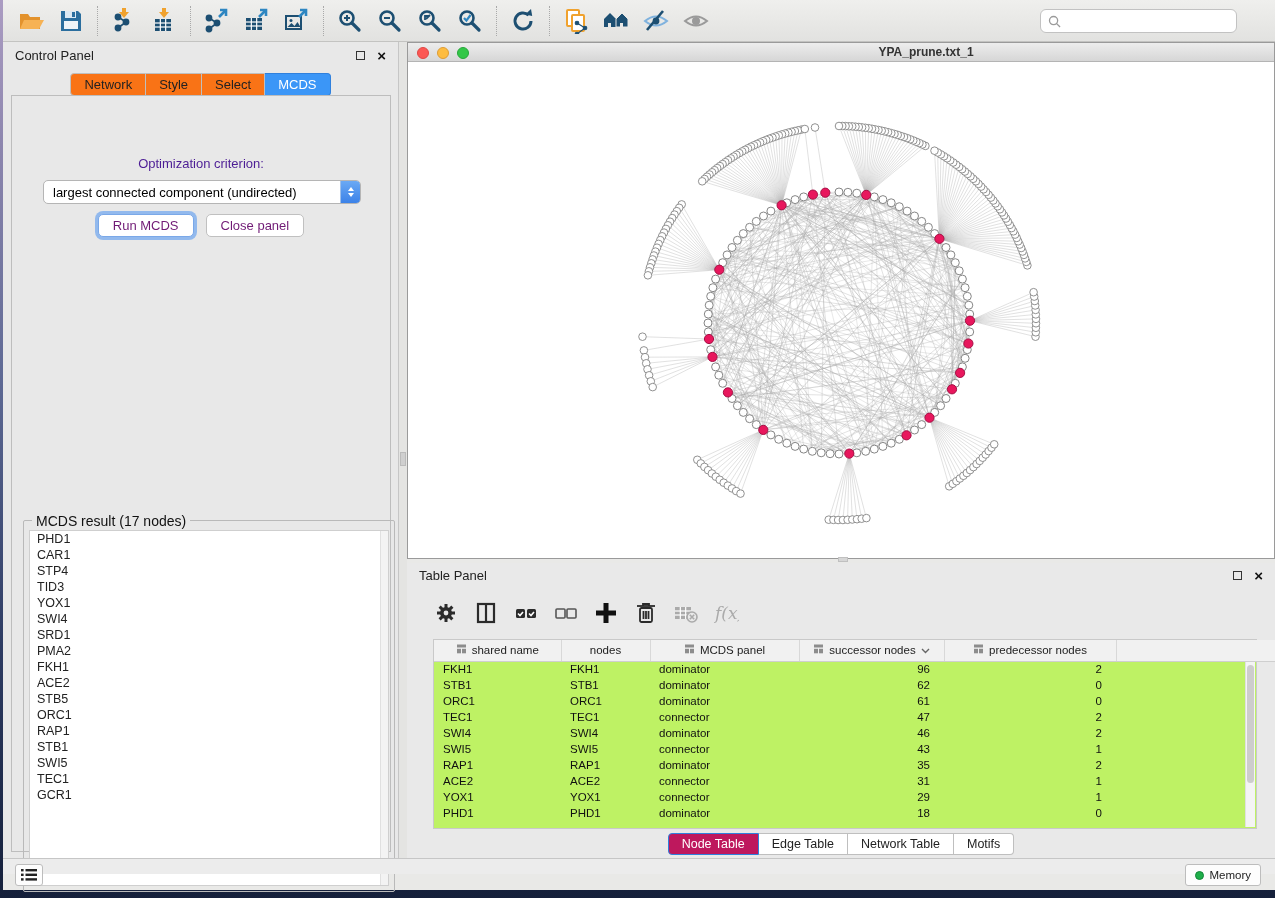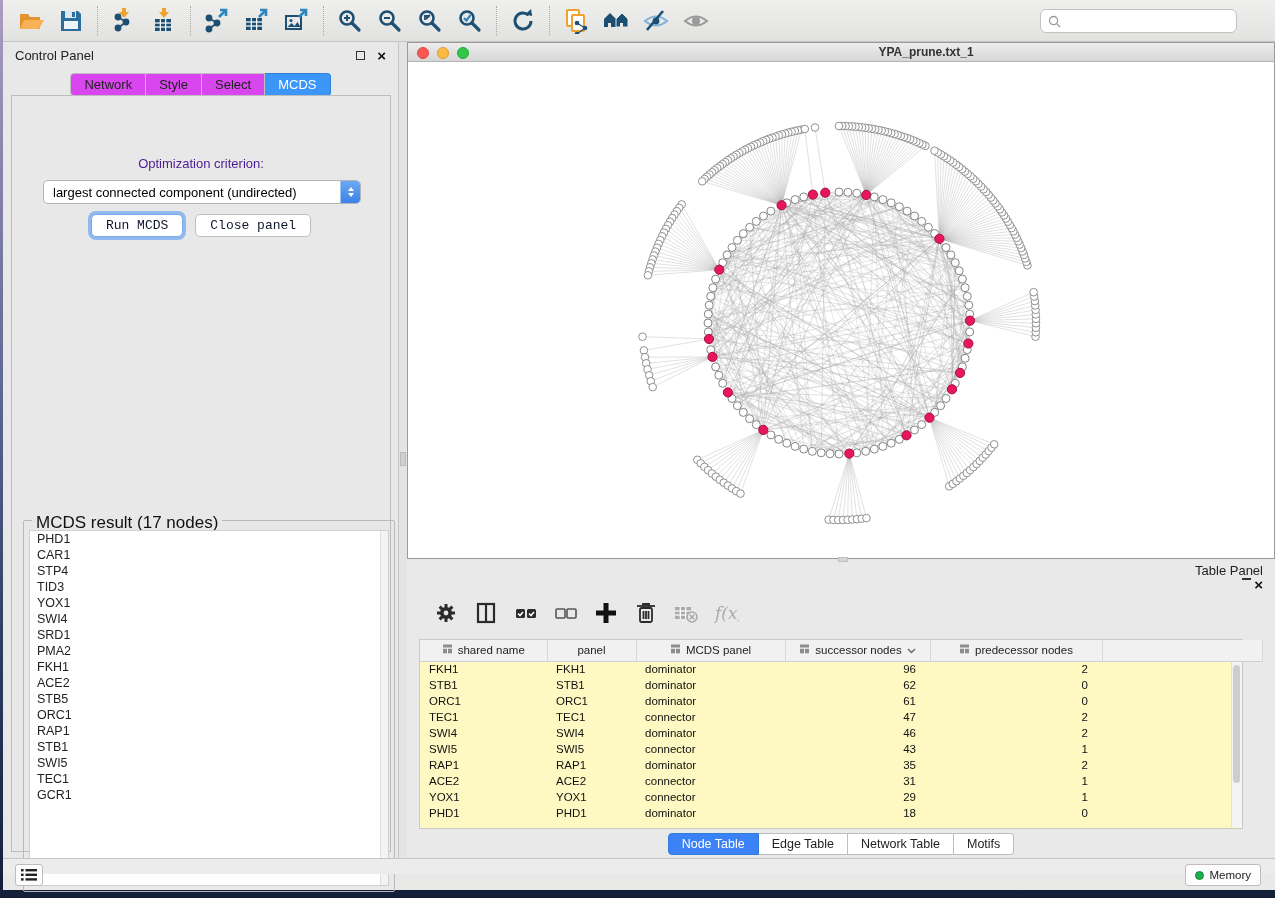--- a/index.html
+++ b/index.html
@@ -24,42 +24,42 @@
     font-family:"Liberation Sans",sans-serif; background:transparent; }
 
   
   .control-panel { position:absolute; left:0; top:42px; width:396px; height:816px;
     background:#e8e8e8; border-right:1px solid #c6c6c6; }
   .panel-titlebar { height:26px; display:flex; align-items:center; padding:0 12px; font-size:13px; color:#222; }
   .panel-titlebar .spacer { flex:1; }
   .float-box { width:9px; height:9px; border:1.5px solid #333; margin-right:12px; cursor:pointer; }
   .close-x { font-size:15px; font-weight:bold; color:#111; line-height:9px; cursor:pointer; }
   .ctrl-tabs { position:absolute; left:0; top:31px; width:100%; display:flex; justify-content:center; }
-  .ctab { background:#d946ef; border:1px solid #bfbfbf; border-left:none; padding:3px 13px;
+  .ctab { background:#f97316; border:1px solid #bfbfbf; border-left:none; padding:3px 13px;
     font-size:13px; color:#222; cursor:pointer; }
   .ctab:first-child { border-left:1px solid #bfbfbf; border-radius:4px 0 0 4px; }
   .ctab:last-child { border-radius:0 4px 4px 0; }
   .ctab.active { background:#3b96f7; border-color:#2f80dd; color:#fff; }
   .tab-pane { position:absolute; left:8px; top:53px; width:380px; height:757px;
     border:1px solid #bdbdbd; background:#e8e8e8; }
   .opt-label { position:absolute; left:0; top:60px; width:100%; text-align:center; font-size:13px; color:#4c1d95; }
   .criterion { position:absolute; left:31px; top:84px; width:318px; height:24px; background:#fff;
     border:1px solid #b5b5b5; border-radius:5px; display:flex; align-items:center; cursor:pointer; overflow:hidden; }
   .criterion .val { flex:1; font-size:13px; padding-left:9px; color:#000000; white-space:nowrap; }
   .criterion .cap { width:20px; height:100%; background:linear-gradient(180deg,#6aa9f4,#3c82e8);
     border-left:1px solid #9fc0ea; display:flex; flex-direction:column; align-items:center; justify-content:center; gap:2px; }
   .tri-up { width:0; height:0; border-left:3.5px solid transparent; border-right:3.5px solid transparent; border-bottom:4.5px solid #fff; }
   .tri-dn { width:0; height:0; border-left:3.5px solid transparent; border-right:3.5px solid transparent; border-top:4.5px solid #fff; }
   .btn-row { position:absolute; left:0; top:118px; width:100%; display:flex; justify-content:center; gap:12px; }
   .push-btn { background:#fff; border:1px solid #c0c0c0; border-radius:5px; padding:3px 14px;
-    font-size:13px; color:#0f172a; font-family:Liberation Mono, monospace; cursor:pointer; }
+    font-size:13px; color:#701a75; font-family:Liberation Sans, sans-serif; cursor:pointer; }
   .push-btn.focused { box-shadow:0 0 0 3px rgba(100,160,240,.65); border-color:#7aa8e8; }
   .result-group { position:absolute; left:11px; top:424px; width:372px; height:372px;
     border:1px solid #b9b9b9; border-radius:2px; }
-  .result-legend { position:absolute; left:8px; top:-8px; background:#e8e8e8; padding:0 4px; font-size:17px; color:#111; }
+  .result-legend { position:absolute; left:8px; top:-8px; background:#e8e8e8; padding:0 4px; font-size:14px; color:#111; }
   .result-list { position:absolute; left:5px; top:9px; right:5px; bottom:5px; background:#fff;
     border:1px solid #cfcfcf; overflow:hidden; font-size:12.5px; }
   .result-item { height:16px; line-height:16px; padding-left:7px; cursor:default; }
   .result-scroll { position:absolute; right:0; top:0; bottom:0; width:8px; background:#f3f3f3; border-left:1px solid #e0e0e0; }
 
   
   .v-splitter { position:absolute; left:396px; top:42px; width:8px; height:816px; background:#e4e4e2; cursor:col-resize; }
   .v-handle { position:absolute; left:1px; top:410px; width:6px; height:14px; background:#cfcfcf; border:1px solid #bbb; }
   .h-handle { position:absolute; left:430px; top:514px; width:10px; height:5px; background:#d6d6d6; border:1px solid #c0c0c0; }
 
@@ -72,40 +72,40 @@
   .light { width:12px; height:12px; border-radius:50%; cursor:pointer; }
   .light.red { background:#fc5753; border:1px solid #df4744; }
   .light.yellow { background:#fdbc40; border:1px solid #de9c34; }
   .light.green { background:#33c748; border:1px solid #27a73a; }
   .mac-title { position:absolute; left:518px; top:2px; transform:translateX(-50%);
     font-size:12px; font-weight:bold; color:#333; white-space:nowrap; }
   .net-canvas { position:absolute; left:0; top:19px; width:866px; height:496px; background:#fff; cursor:default; }
 
   
   .table-panel { position:absolute; left:404px; top:563px; width:868px; height:295px; background:#e9e9e9; }
-  .tp-titlebar { height:24px; display:flex; align-items:flex-end; padding:0 12px; font-size:13px;flex-direction:column; }
+  .tp-titlebar { height:24px; display:flex; align-items:center; padding:0 12px; font-size:13px; }
   .tp-toolbar { position:absolute; left:12px; top:28px; right:12px; height:44px;
     display:flex; align-items:center; gap:10px; padding-left:12px; }
   .tp-icon { width:30px; height:30px; display:flex; align-items:center; justify-content:center; cursor:pointer; }
   .tp-icon.disabled { cursor:default; }
-  .tbl-wrap { position:absolute; left:12px; top:76px; width:824px; height:190px; background:#fef9c3; border:1px solid #c9c9c9; }
+  .tbl-wrap { position:absolute; left:26px; top:76px; width:824px; height:190px; background:#bef264; border:1px solid #c9c9c9; }
   table.node-table { border-collapse:collapse; width:100%; table-layout:fixed; font-size:11.5px; }
   .node-table th { height:21px; background:#f1f1f1; border-right:1px solid #d8d8d8; border-bottom:1px solid #cfcfcf;
     font-weight:normal; color:#222; position:relative; cursor:pointer; }
   .node-table th .hlab { display:inline-flex; align-items:center; gap:5px; }
   .node-table td { height:16px; border:none; padding:0; color:#111; white-space:nowrap; overflow:hidden; cursor:default; }
   .node-table td.l { text-align:left; padding-left:9px; }
   .node-table td.r { text-align:right; padding-right:14px; }
   .tbl-vscroll { position:absolute; right:1px; top:22px; bottom:1px; width:10px; background:#f4f4f4; border-left:1px solid #e0e0e0; }
   .tbl-thumb { position:absolute; left:1px; right:1px; top:3px; height:118px; background:#cdcdcd; border-radius:4px; cursor:pointer; }
   .bottom-tabs { position:absolute; left:0; top:270px; width:100%; display:flex; justify-content:center; }
   .btab { background:#fff; border:1px solid #bfbfbf; border-left:none; padding:3px 13px; font-size:12.5px; cursor:pointer; }
   .btab:first-child { border-left:1px solid #bfbfbf; border-radius:4px 0 0 4px; }
   .btab:last-child { border-radius:0 4px 4px 0; }
-  .btab.active { background:#3b82f6; border-color:#2f80dd; color:#fff; }
+  .btab.active { background:#be185d; border-color:#2f80dd; color:#fff; }
 
   
   .status-bar { position:absolute; left:0; top:858px; width:1272px; height:16px;
     background:#ececec; border-top:1px solid #c6c6c6; }
   .status-left-btn { position:absolute; left:12px; top:5px; width:28px; height:22px; background:#fdfdfd;
     border:1px solid #bdbdbd; border-radius:3px; display:flex; align-items:center; justify-content:center; cursor:pointer; }
   .memory-btn { position:absolute; right:14px; top:5px; height:22px; background:#fdfdfd;
     border:1px solid #bdbdbd; border-radius:3px; display:flex; align-items:center; gap:5px;
     padding:0 9px; font-size:11.5px; cursor:pointer; }
   .mem-dot { width:9px; height:9px; border-radius:50%; background:#1faf4a; border:1px solid #128738; }
@@ -1282,21 +1282,21 @@
                   <span><svg width="11" height="10" viewBox="0 0 11 10">
                       <g fill="#8d8d8d">
                         <rect x="1" y="0.5" width="9" height="3"></rect>
                         <rect x="1" y="4.8" width="4" height="4.5"></rect>
                         <rect x="6" y="4.8" width="4" height="4.5"></rect>
                       </g>
                     </svg></span>
                   <span>shared name</span>
                 </span></th>
               <th style="width: 89px;"><span class="hlab">
-                  <span>panel</span>
+                  <span>nodes</span>
                 </span></th>
               <th style="width: 149px;"><span class="hlab">
                   <span><svg width="11" height="10" viewBox="0 0 11 10">
                       <g fill="#8d8d8d">
                         <rect x="1" y="0.5" width="9" height="3"></rect>
                         <rect x="1" y="4.8" width="4" height="4.5"></rect>
                         <rect x="6" y="4.8" width="4" height="4.5"></rect>
                       </g>
                     </svg></span>
                   <span>MCDS panel</span>

